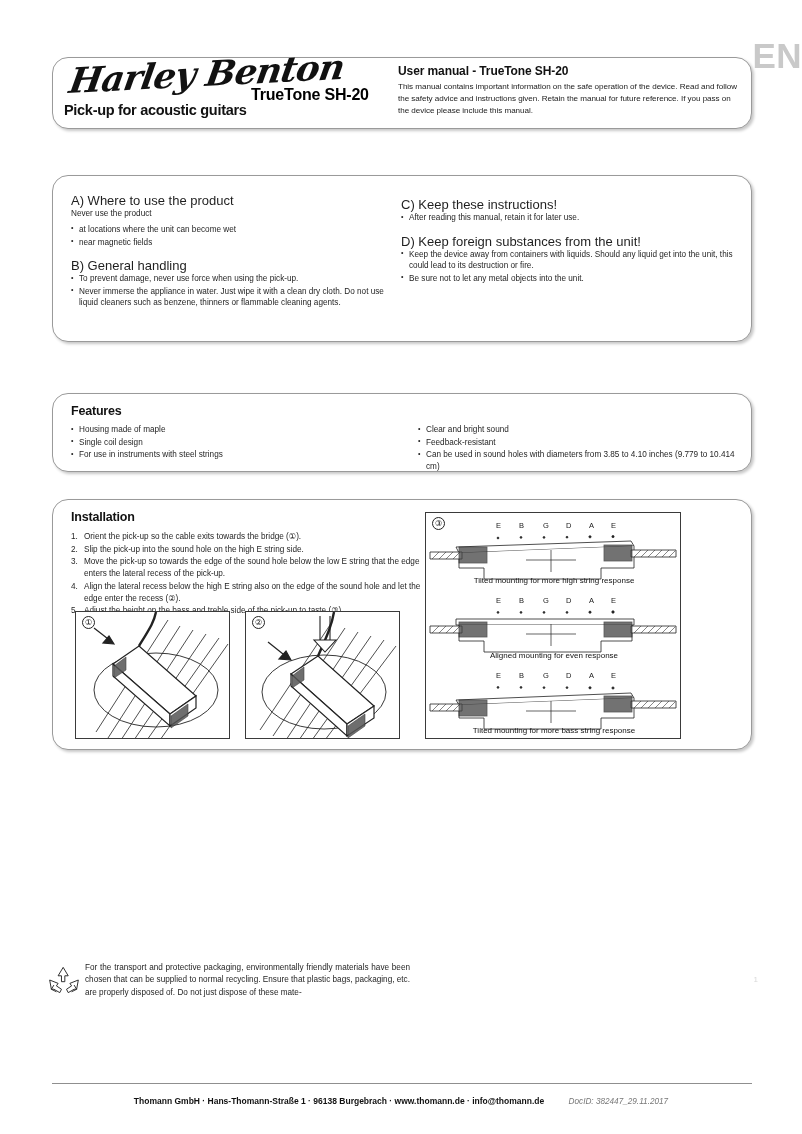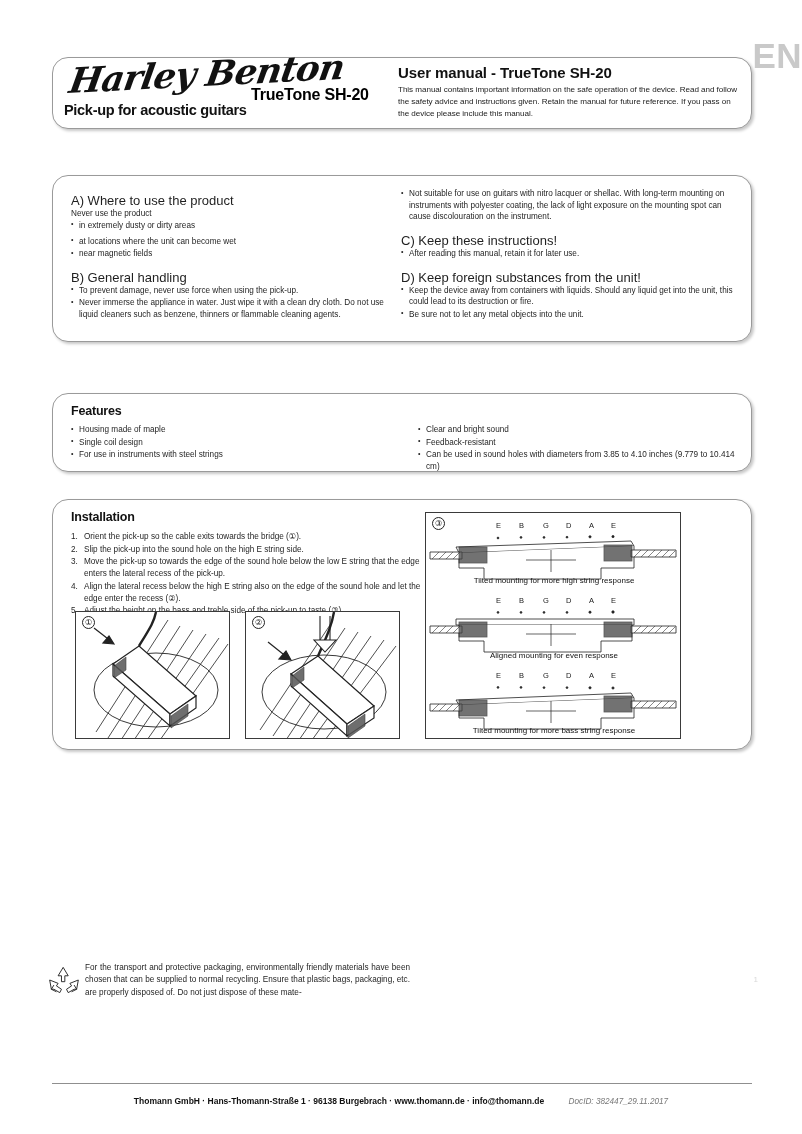--- a/index.html
+++ b/index.html
@@ -64,21 +64,21 @@
     position: absolute;
     left: 198px; top: 28px;
     font-size: 16px;
     font-weight: bold;
     letter-spacing: -0.2px;
     color: #000000;
     white-space: nowrap;
   }
   .manual-block { position: absolute; left: 345px; top: 6px; width: 345px; }
   .manual-title {
-    font-size: 15px; font-weight: bold; color: #111;
+    font-size: 12px; font-weight: bold; color: #111;
     margin-bottom: 3px; letter-spacing: -0.1px;
   }
   .manual-body {
     font-size: 8.1px; line-height: 1.5; color: #222; letter-spacing: -0.05px;
   }
 
   
   #safety-panel { left: 52px; top: 175px; width: 700px; height: 167px; }
   #features-panel { left: 52px; top: 382px; width: 700px; height: 79px; margin-top: 11px; }
   #installation-panel { left: 52px; top: 499px; width: 700px; height: 251px; }
@@ -191,36 +191,32 @@
     <div class="manual-title">User manual - TrueTone SH-20</div>
     <div class="manual-body">This manual contains important information on the safe operation of the device. Read and follow the safety advice and instructions given. Retain the manual for future reference. If you pass on the device please include this manual.</div>
   </div>
 </div>
 
 <div class="panel" id="safety-panel">
   <div class="col-left">
     <div class="sub-head">A) Where to use the product</div>
     <div class="plain-line">Never use the product</div>
     <ul class="b">
-      <li>in extremely dusty or dirty areas</li>
       <li style="margin-top:4px">at locations where the unit can become wet</li>
       <li>near magnetic fields</li>
     </ul>
     <div class="gap"></div>
     <div class="sub-head" style="margin-top:0">B) General handling</div>
     <ul class="b">
       <li>To prevent damage, never use force when using the pick-up.</li>
       <li>Never immerse the appliance in water. Just wipe it with a clean dry cloth. Do not use liquid cleaners such as benzene, thinners or flammable cleaning agents.</li>
     </ul>
   </div>
 
   <div class="col-right">
-    <ul class="b">
-      <li>Not suitable for use on guitars with nitro lacquer or shellac. With long-term mounting on instruments with polyester coating, the lack of light exposure on the mounting spot can cause discolouration on the instrument.</li>
-    </ul>
     <div class="gap"></div>
     <div class="sub-head" style="margin-top:0">C) Keep these instructions!</div>
     <ul class="b">
       <li>After reading this manual, retain it for later use.</li>
     </ul>
     <div class="gap"></div>
     <div class="sub-head" style="margin-top:0">D) Keep foreign substances from the unit!</div>
     <ul class="b">
       <li>Keep the device away from containers with liquids. Should any liquid get into the unit, this could lead to its destruction or fire.</li>
       <li>Be sure not to let any metal objects into the unit.</li>

